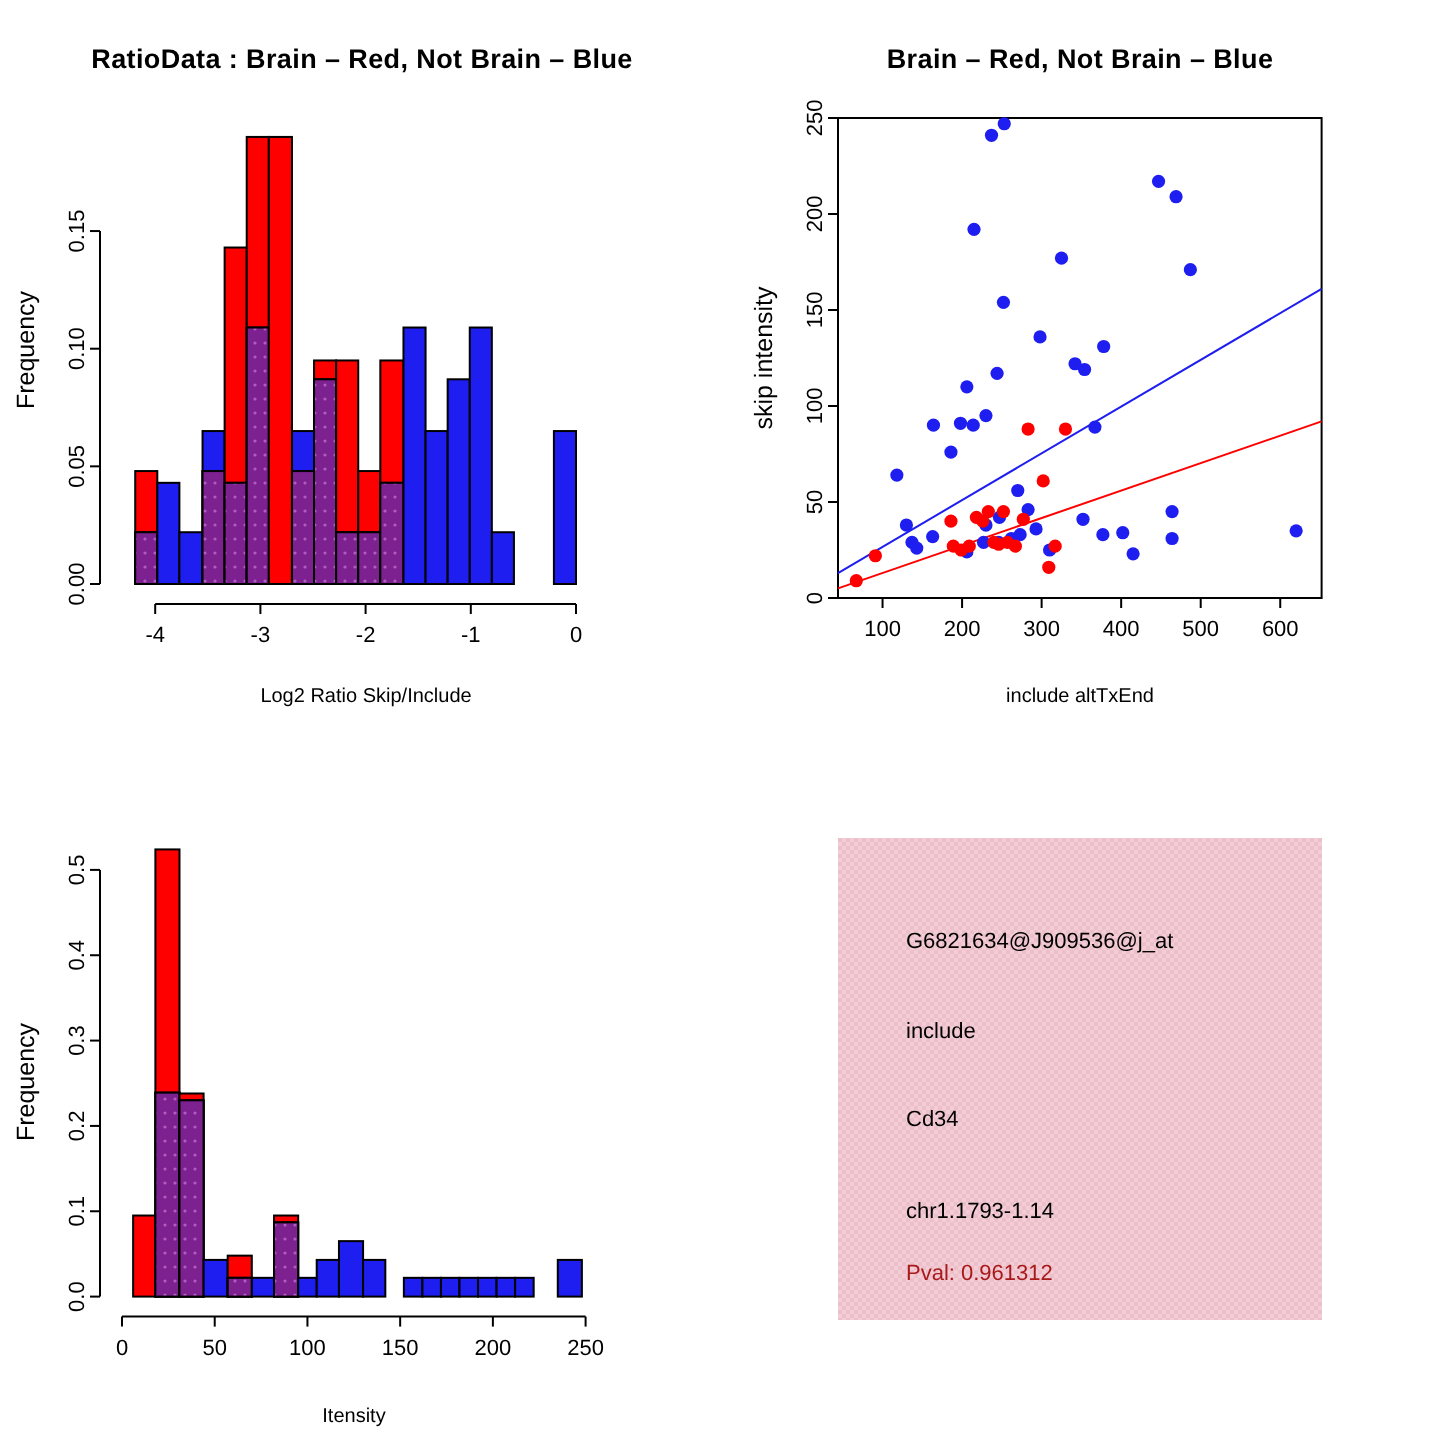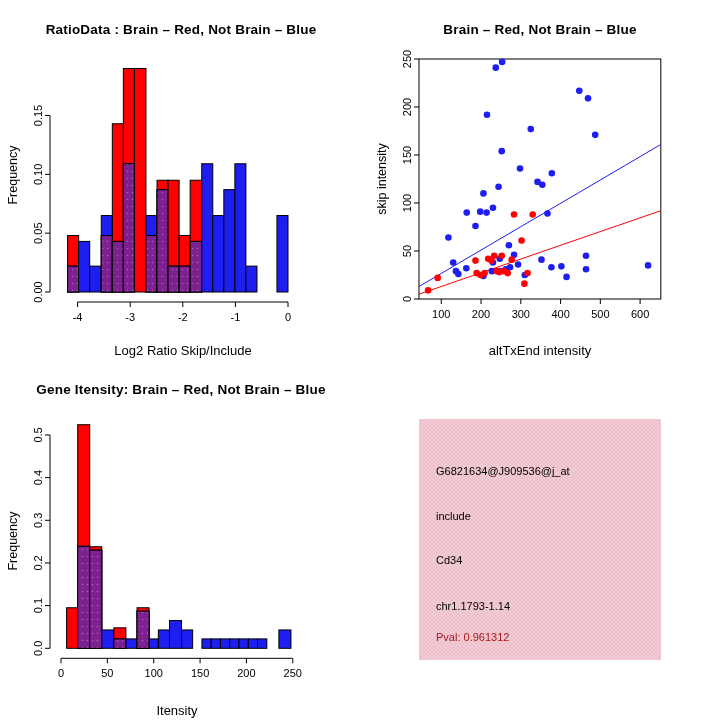--- a/index.html
+++ b/index.html
@@ -2,26 +2,26 @@
 <html><head>
 <meta charset="utf-8">
 <style>
   html,body{margin:0;padding:0;background:#ffffff;}
   .stage{position:relative;width:720px;height:720px;background:#ffffff;overflow:hidden;
          font-family:"Liberation Sans",sans-serif;color:#000;}
   svg{position:absolute;left:0;top:0;}
   svg text{font-family:"Liberation Sans",sans-serif;fill:#000;}
   .ptitle{position:absolute;font-weight:bold;font-size:13.5px;transform:translateX(-50%);
           white-space:nowrap;letter-spacing:0.2px;}
-  .axlabel{position:absolute;font-size:13px;transform:translateX(-50%);white-space:nowrap;}
+  .axlabel{position:absolute;font-size:10px;transform:translateX(-50%);white-space:nowrap;}
   .aylabel{position:absolute;font-size:12.5px;transform:translate(-50%,-50%) rotate(-90deg);
            white-space:nowrap;}
   .infobox{position:absolute;left:419px;top:419px;width:242px;height:241px;
            background:repeating-conic-gradient(#f3ccd5 0% 25%, #ecc0cb 0% 50%) 0 0/4px 4px;}
-  .infoline{position:absolute;left:17px;font-size:11px;white-space:nowrap;}
+  .infoline{position:absolute;left:34px;font-size:11px;white-space:nowrap;}
 </style>
 </head>
 <body>
 
 <div class="stage">
 
   <svg id="gfx" width="720" height="720">
       <defs>
         <pattern id="stip" width="5" height="7" patternUnits="userSpaceOnUse">
           <rect width="5" height="7" fill="#7D2090"></rect>
@@ -230,24 +230,23 @@
         <circle cx="514.0503" cy="214.52" r="3.3" fill="#FF0000"></circle>
         <circle cx="521.6066" cy="240.44" r="3.3" fill="#FF0000"></circle>
         <circle cx="524.3905" cy="283.64" r="3.3" fill="#FF0000"></circle>
         <circle cx="527.5721" cy="273.08" r="3.3" fill="#FF0000"></circle>
         <circle cx="532.7422" cy="214.52" r="3.3" fill="#FF0000"></circle>
       </g>
     </svg>
 
   <div class="ptitle" style="left:181px;top:22px">RatioData : Brain – Red, Not Brain – Blue</div>
   <div class="ptitle" style="left:540px;top:22px">Brain – Red, Not Brain – Blue</div>
-  <div class="ptitle" style="left:181px;top:382px">Gene Itensity: Brain – Red, Not Brain – Blue</div>
 
   <div class="axlabel" style="left:183px;top:343px">Log2 Ratio Skip/Include</div>
-  <div class="axlabel" style="left:540px;top:343px">altTxEnd intensity</div>
+  <div class="axlabel" style="left:540px;top:343px">include altTxEnd</div>
   <div class="axlabel" style="left:177px;top:703px">Itensity</div>
   <div class="aylabel" style="left:13px;top:175px">Frequency</div>
   <div class="aylabel" style="left:382px;top:179px">skip intensity</div>
   <div class="aylabel" style="left:13px;top:541px">Frequency</div>
 
   <div class="infobox">
     <div class="infoline" style="top:46px">G6821634@J909536@j_at</div>
     <div class="infoline" style="top:91px">include</div>
     <div class="infoline" style="top:135px">Cd34</div>
     <div class="infoline" style="top:181px">chr1.1793-1.14</div>

